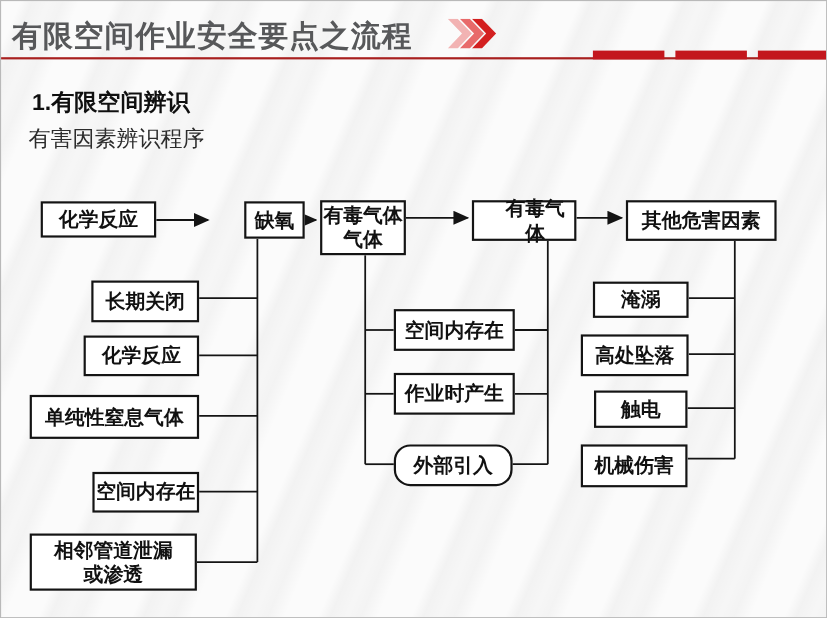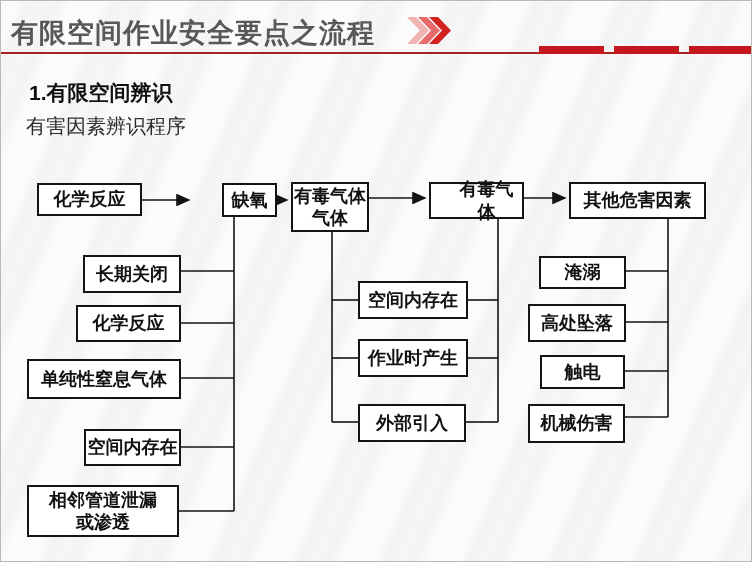--- a/index.html
+++ b/index.html
@@ -121,20 +121,20 @@
 
   <div class="node" style="left:82px;top:254px;width:98px;height:38px;">长期关闭</div>
   <div class="node" style="left:75px;top:304px;width:105px;height:37px;">化学反应</div>
   <div class="node" style="left:26px;top:358px;width:154px;height:40px;">单纯性窒息气体</div>
   <div class="node" style="left:83px;top:428px;width:97px;height:37px;">空间内存在</div>
   <div class="node" style="left:26px;top:484px;width:152px;height:52px;">相邻管道泄漏
 或渗透</div>
 
   <div class="node" style="left:357px;top:280px;width:110px;height:38px;">空间内存在</div>
   <div class="node" style="left:357px;top:338px;width:110px;height:38px;">作业时产生</div>
-  <div class="node" style="left:357px;top:403px;width:108px;height:38px;">外部引入</div>
+  <div class="node" style="left:357px;top:403px;width:108px;height:38px;border-radius:15px;">外部引入</div>
 
   <div class="node" style="left:538px;top:255px;width:87px;height:33px;">淹溺</div>
   <div class="node" style="left:527px;top:303px;width:98px;height:38px;">高处坠落</div>
   <div class="node" style="left:539px;top:354px;width:85px;height:34px;">触电</div>
   <div class="node" style="left:527px;top:403px;width:97px;height:39px;">机械伤害</div>
 
 </div>
 
 </body></html>

